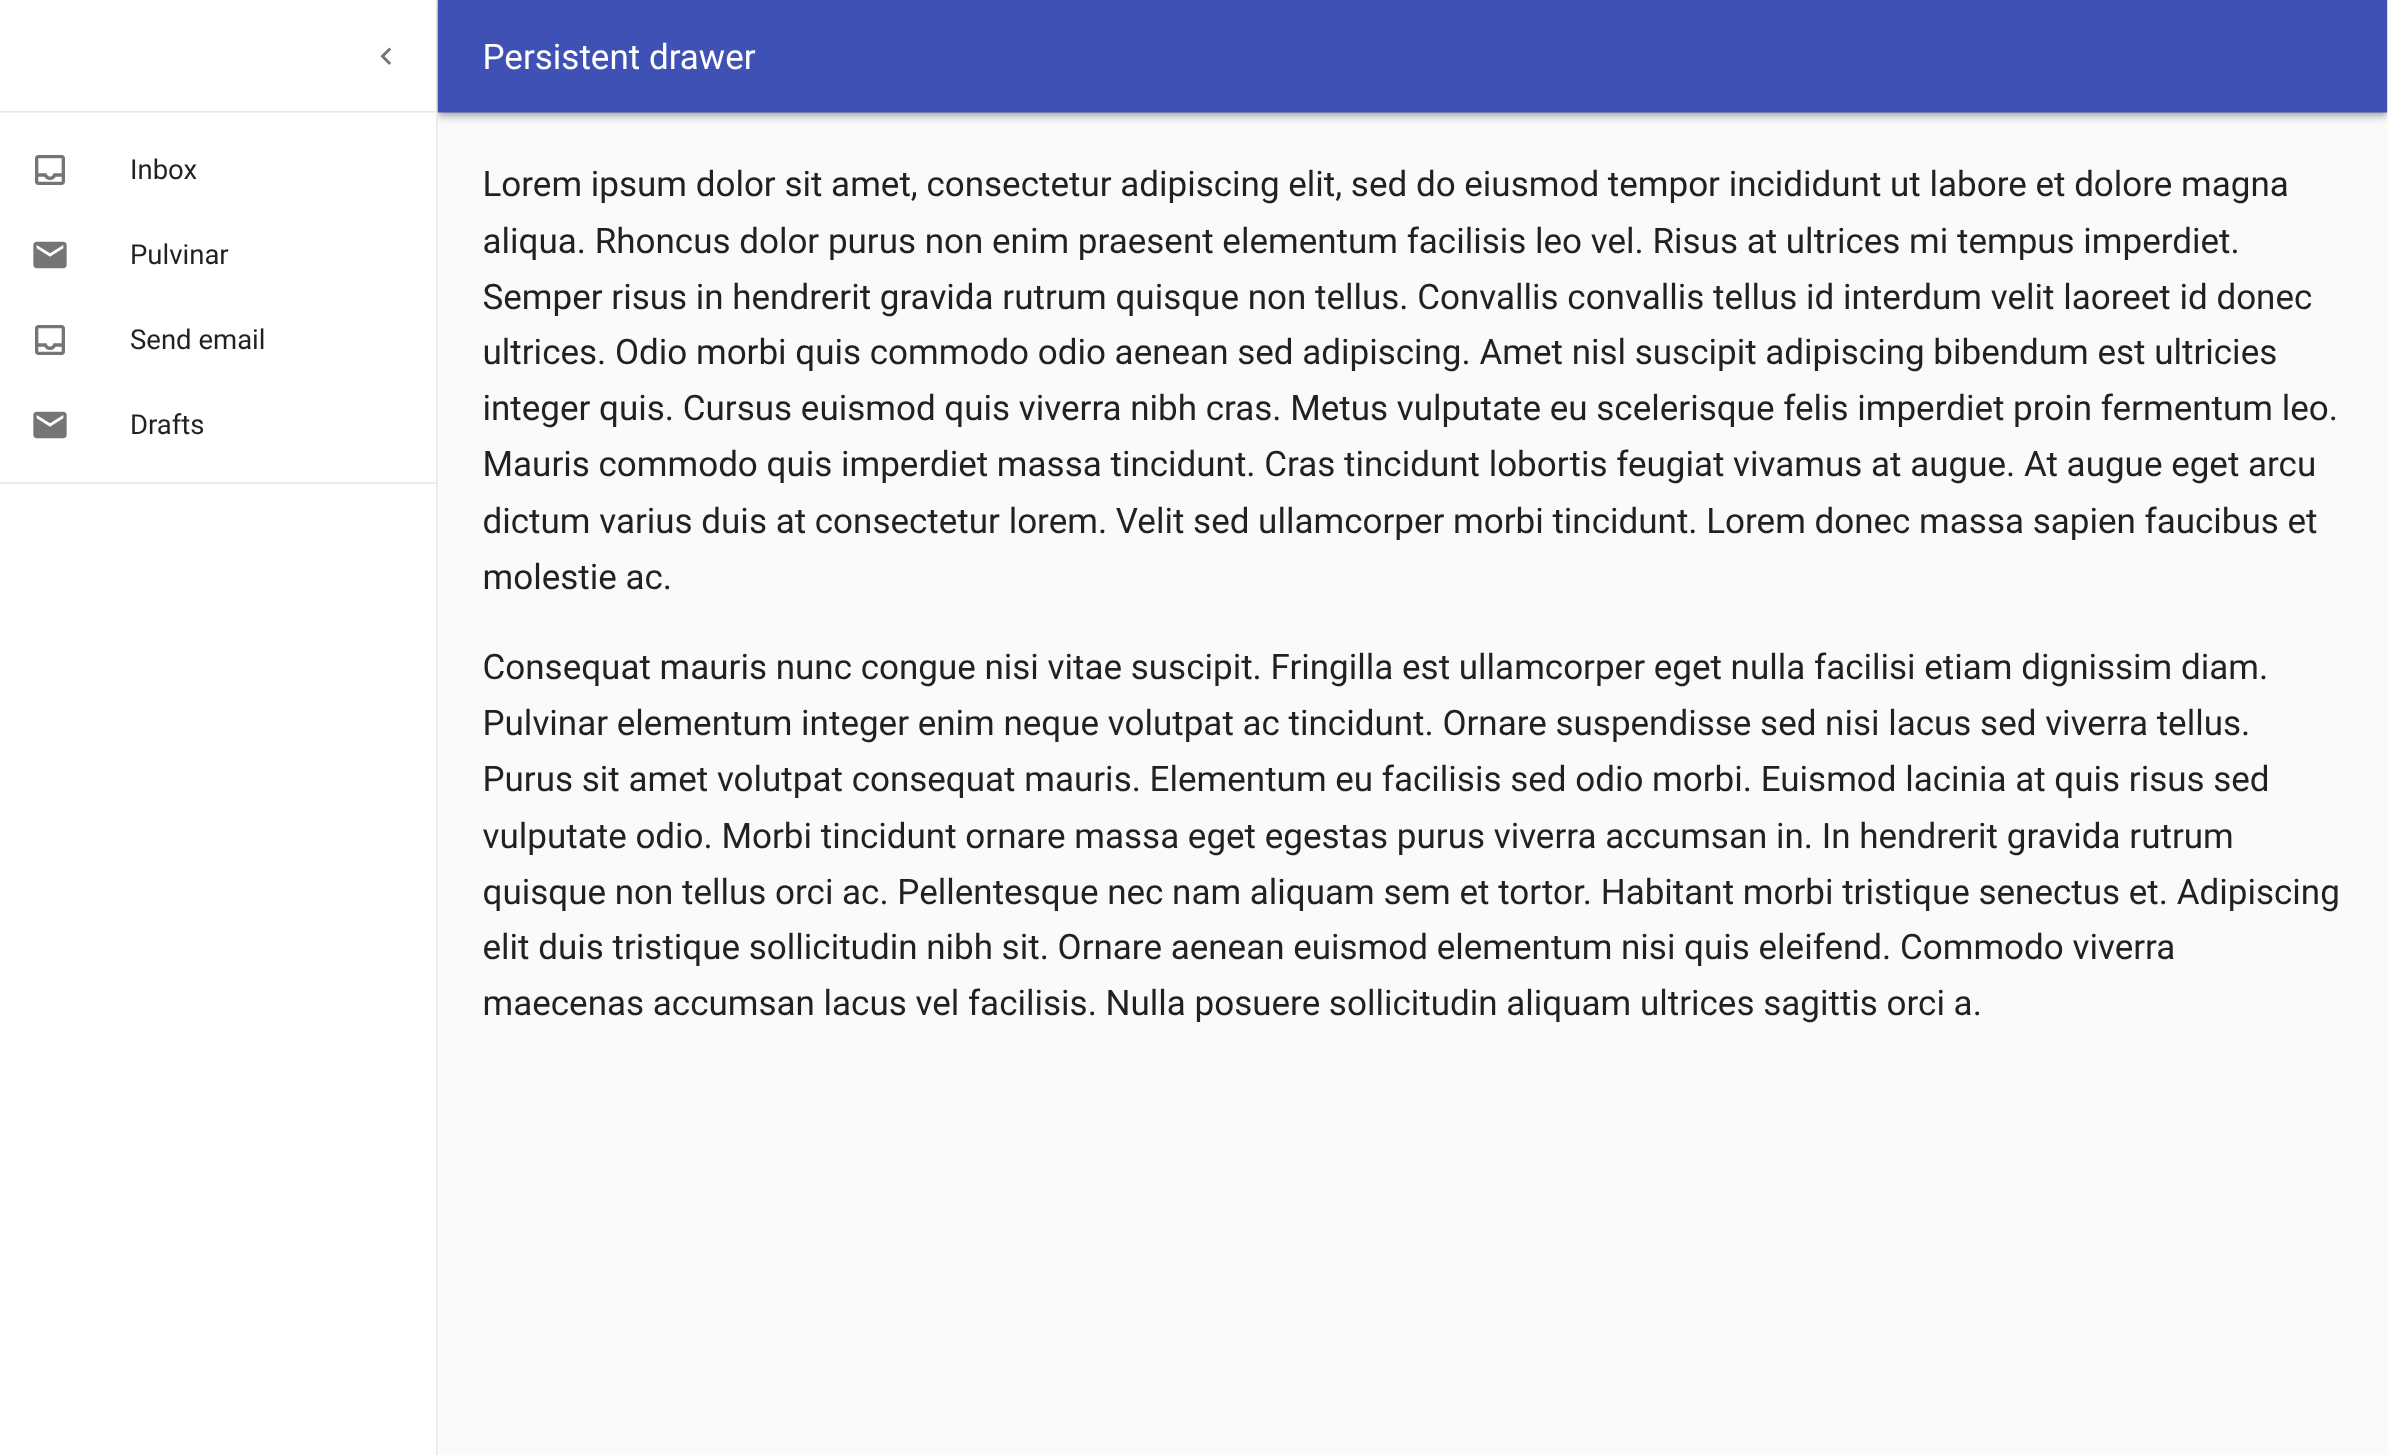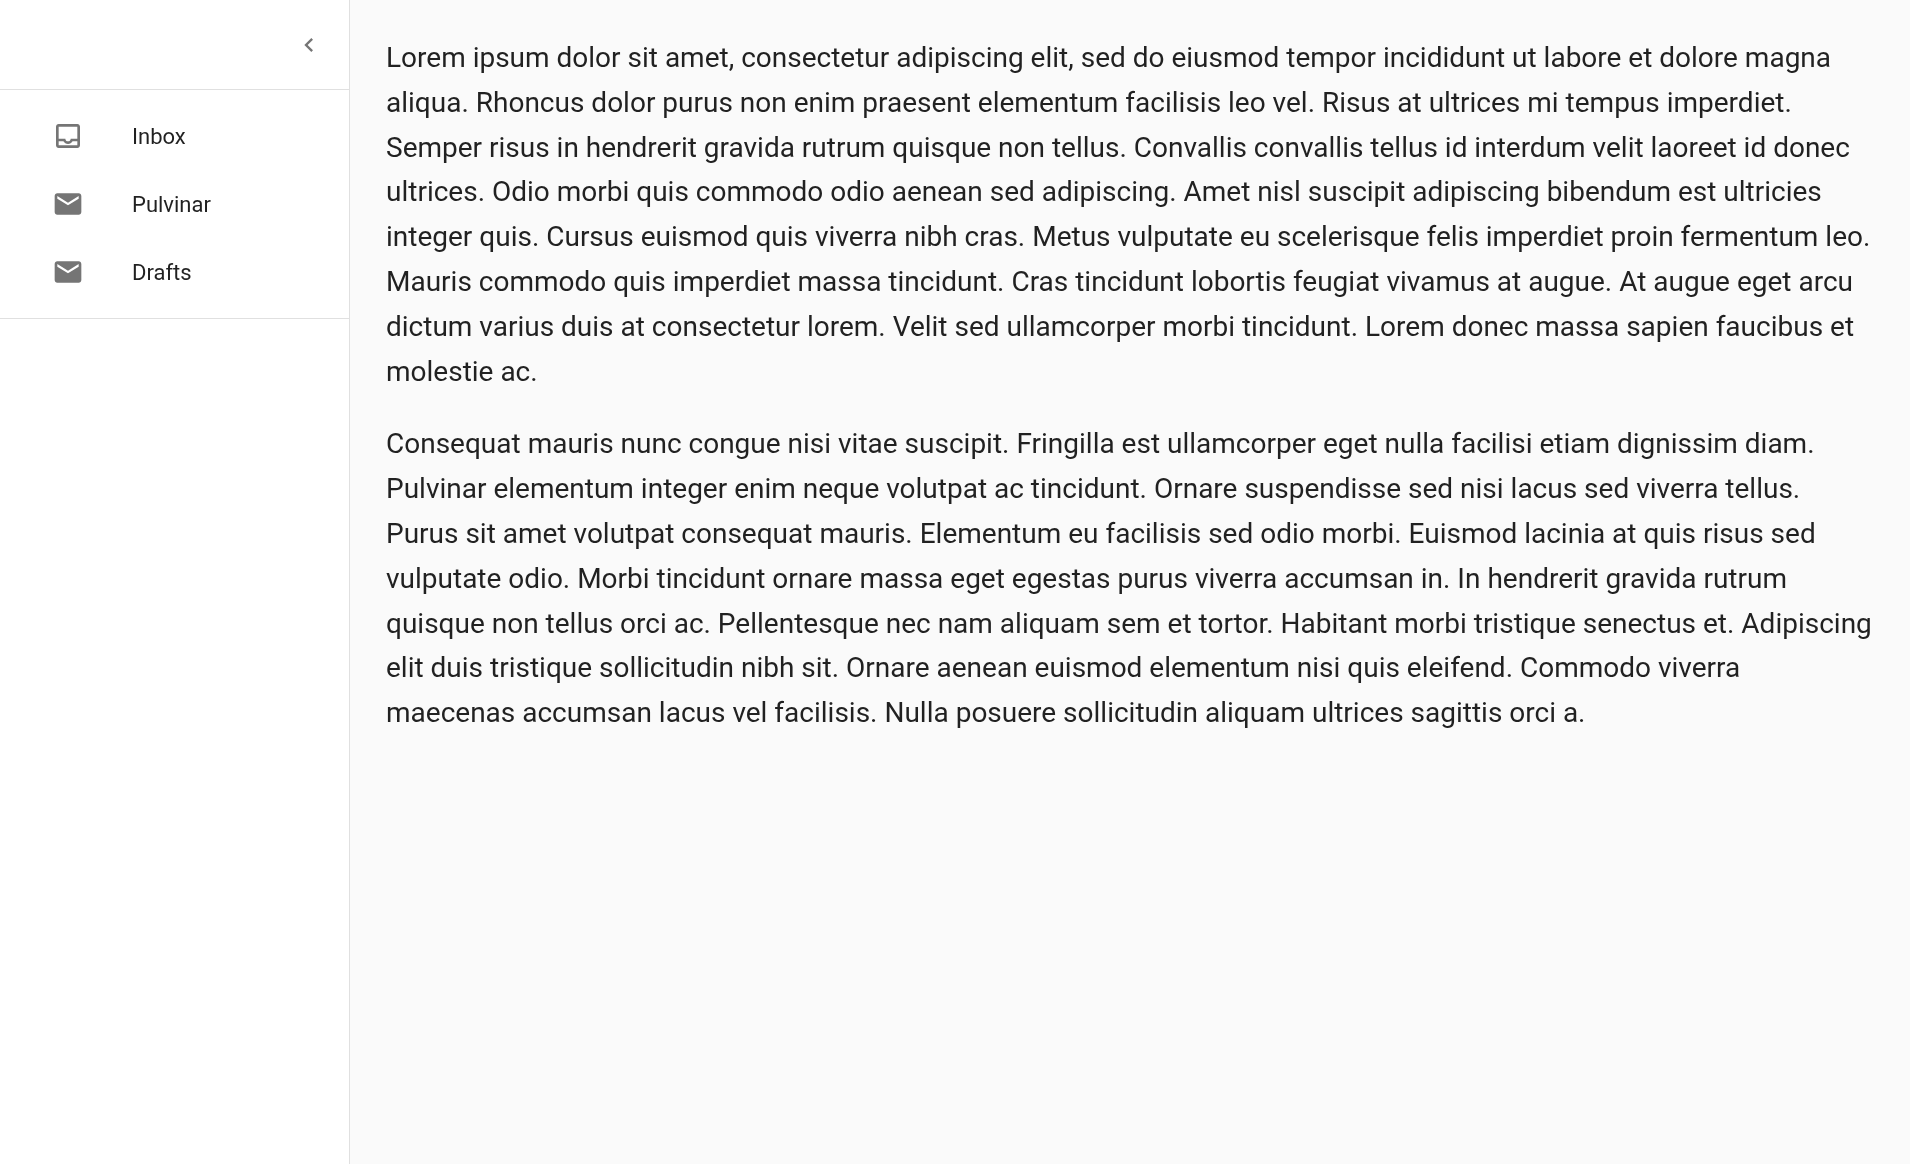--- a/index.html
+++ b/index.html
@@ -38,21 +38,20 @@
       border-radius: 50%;
       display: flex;
       align-items: center;
       justify-content: center;
       cursor: pointer;
       color: rgba(0,0,0,0.54);
     }
     .nav-list {
       list-style: none;
       padding: 12px 0;
-      margin-left: 28px;
     }
     .nav-item {
       display: flex;
       align-items: center;
       height: 68px;
       padding: 0 24px;
       cursor: pointer;
       color: rgba(0,0,0,0.87);
     }
     .nav-icon {
@@ -137,29 +136,40 @@
       <span class="nav-icon">
         <svg viewBox="0 0 24 24">
             <path d="M20 4H4c-1.1 0-2 .9-2 2v12c0 1.1.9 2 2 2h16c1.1 0 2-.9 2-2V6c0-1.1-.9-2-2-2zm0 4l-8 5-8-5V6l8 5 8-5v2z"></path>
           </svg>
       </span>
       <span class="nav-label">Pulvinar</span>
     </li>
     <li class="nav-item">
       <span class="nav-icon">
         <svg viewBox="0 0 24 24">
+            <path d="M19 3H5c-1.1 0-2 .9-2 2v14c0 1.1.9 2 2 2h14c1.1 0 2-.9 2-2V5c0-1.1-.9-2-2-2zm0 16H5v-3h3.56c.69 1.19 1.97 2 3.45 2s2.75-.81 3.45-2H19v3zm0-5h-4.99c0 1.1-.9 2-2 2s-2-.9-2-2H5V5h14v9z"></path>
+          </svg>
+      </span>
+      <span class="nav-label">Send email</span>
+    </li>
+    <li class="nav-item">
+      <span class="nav-icon">
+        <svg viewBox="0 0 24 24">
             <path d="M20 4H4c-1.1 0-2 .9-2 2v12c0 1.1.9 2 2 2h16c1.1 0 2-.9 2-2V6c0-1.1-.9-2-2-2zm0 4l-8 5-8-5V6l8 5 8-5v2z"></path>
           </svg>
       </span>
       <span class="nav-label">Drafts</span>
     </li>
   </ul>
 
   <hr class="divider">
 
 </nav>
 
 <div class="content">
+  <header class="appbar">
+    <h1 class="appbar-title">Persistent drawer</h1>
+  </header>
   <main class="main">
     <p>Lorem ipsum dolor sit amet, consectetur adipiscing elit, sed do eiusmod tempor incididunt ut labore et dolore magna aliqua. Rhoncus dolor purus non enim praesent elementum facilisis leo vel. Risus at ultrices mi tempus imperdiet. Semper risus in hendrerit gravida rutrum quisque non tellus. Convallis convallis tellus id interdum velit laoreet id donec ultrices. Odio morbi quis commodo odio aenean sed adipiscing. Amet nisl suscipit adipiscing bibendum est ultricies integer quis. Cursus euismod quis viverra nibh cras. Metus vulputate eu scelerisque felis imperdiet proin fermentum leo. Mauris commodo quis imperdiet massa tincidunt. Cras tincidunt lobortis feugiat vivamus at augue. At augue eget arcu dictum varius duis at consectetur lorem. Velit sed ullamcorper morbi tincidunt. Lorem donec massa sapien faucibus et molestie ac.</p>
     <p>Consequat mauris nunc congue nisi vitae suscipit. Fringilla est ullamcorper eget nulla facilisi etiam dignissim diam. Pulvinar elementum integer enim neque volutpat ac tincidunt. Ornare suspendisse sed nisi lacus sed viverra tellus. Purus sit amet volutpat consequat mauris. Elementum eu facilisis sed odio morbi. Euismod lacinia at quis risus sed vulputate odio. Morbi tincidunt ornare massa eget egestas purus viverra accumsan in. In hendrerit gravida rutrum quisque non tellus orci ac. Pellentesque nec nam aliquam sem et tortor. Habitant morbi tristique senectus et. Adipiscing elit duis tristique sollicitudin nibh sit. Ornare aenean euismod elementum nisi quis eleifend. Commodo viverra maecenas accumsan lacus vel facilisis. Nulla posuere sollicitudin aliquam ultrices sagittis orci a.</p>
   </main>
 </div>
 
 </body></html>

